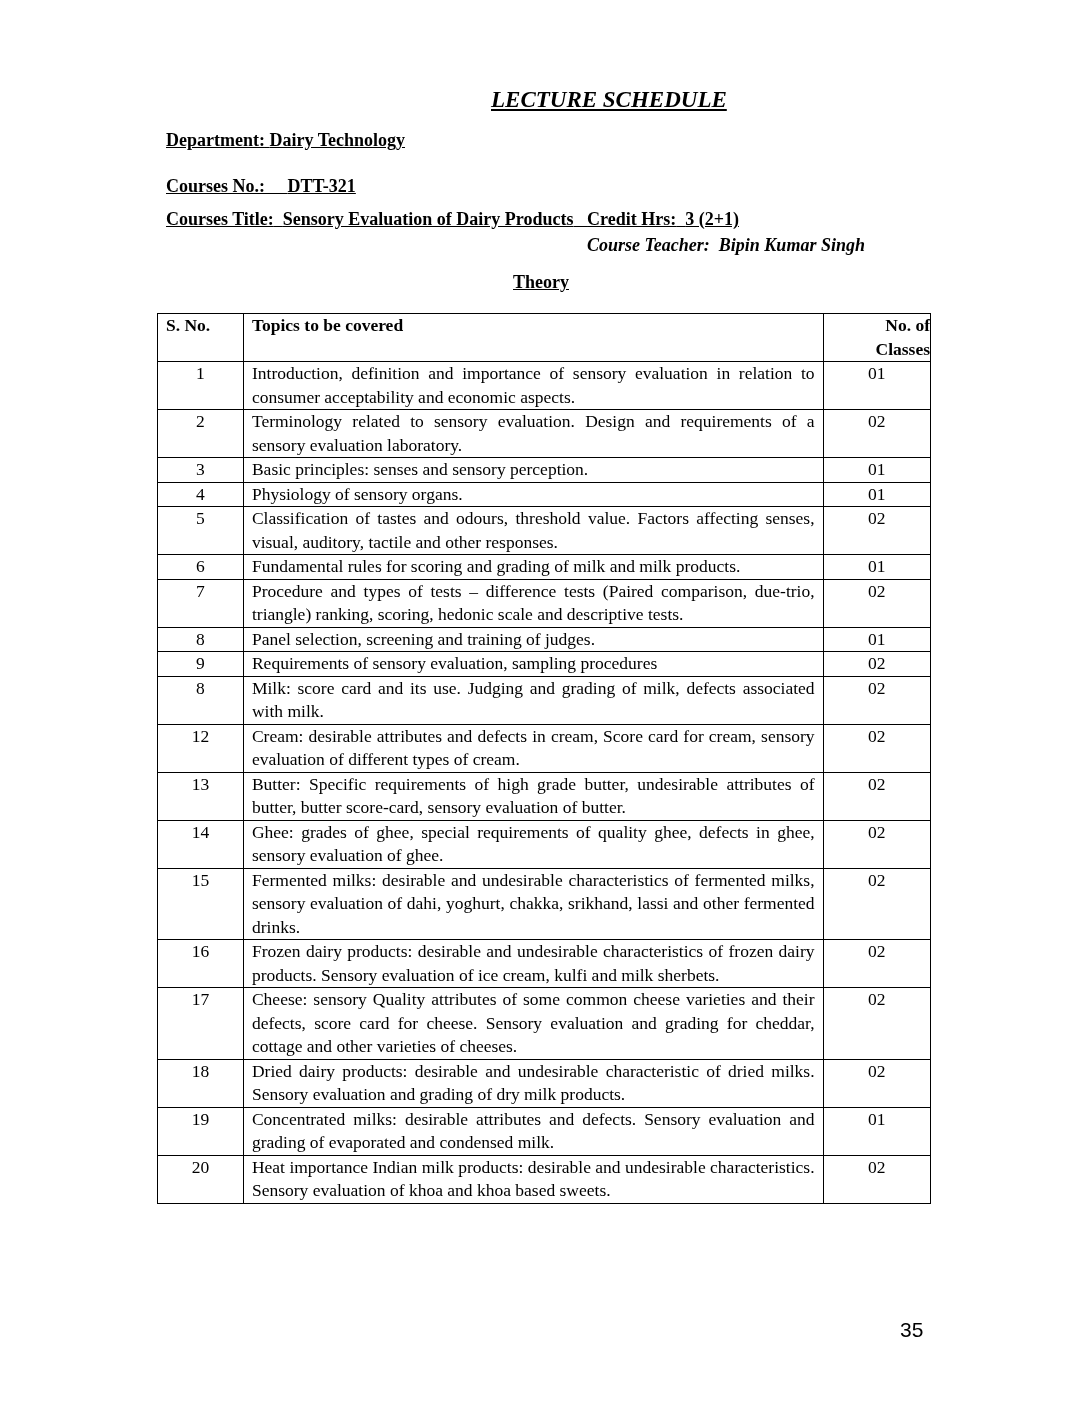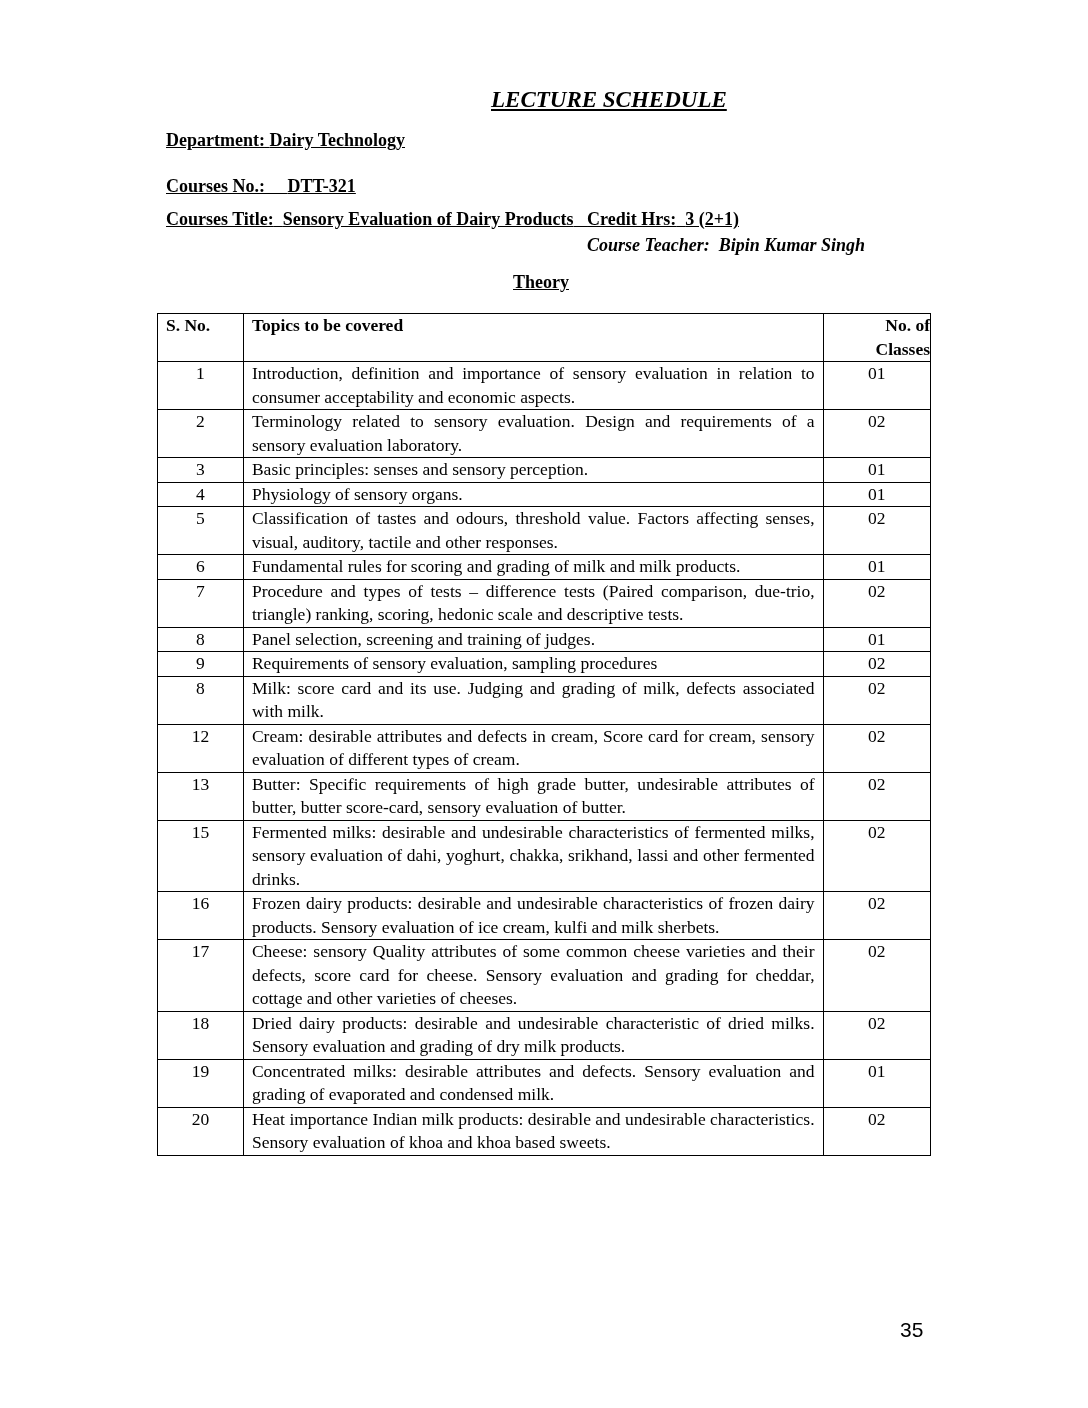--- a/index.html
+++ b/index.html
@@ -109,20 +109,25 @@
         <td class="c-sno">12</td>
         <td class="c-topic">Cream: desirable attributes and defects in cream, Score card for cream, sensory evaluation of different types of cream.</td>
         <td class="c-num">02</td>
       </tr>
       <tr>
         <td class="c-sno">13</td>
         <td class="c-topic">Butter: Specific requirements of high grade butter, undesirable attributes of butter, butter score-card, sensory evaluation of butter.</td>
         <td class="c-num">02</td>
       </tr>
       <tr>
+        <td class="c-sno">14</td>
+        <td class="c-topic">Ghee: grades of ghee, special requirements of quality ghee, defects in ghee, sensory evaluation of ghee.</td>
+        <td class="c-num">02</td>
+      </tr>
+      <tr>
         <td class="c-sno">15</td>
         <td class="c-topic">Fermented milks: desirable and undesirable characteristics of fermented milks, sensory evaluation of dahi, yoghurt, chakka, srikhand, lassi and other fermented drinks.</td>
         <td class="c-num">02</td>
       </tr>
       <tr>
         <td class="c-sno">16</td>
         <td class="c-topic">Frozen dairy products: desirable and undesirable characteristics of frozen dairy products. Sensory evaluation of ice cream, kulfi and milk sherbets.</td>
         <td class="c-num">02</td>
       </tr>
       <tr>

